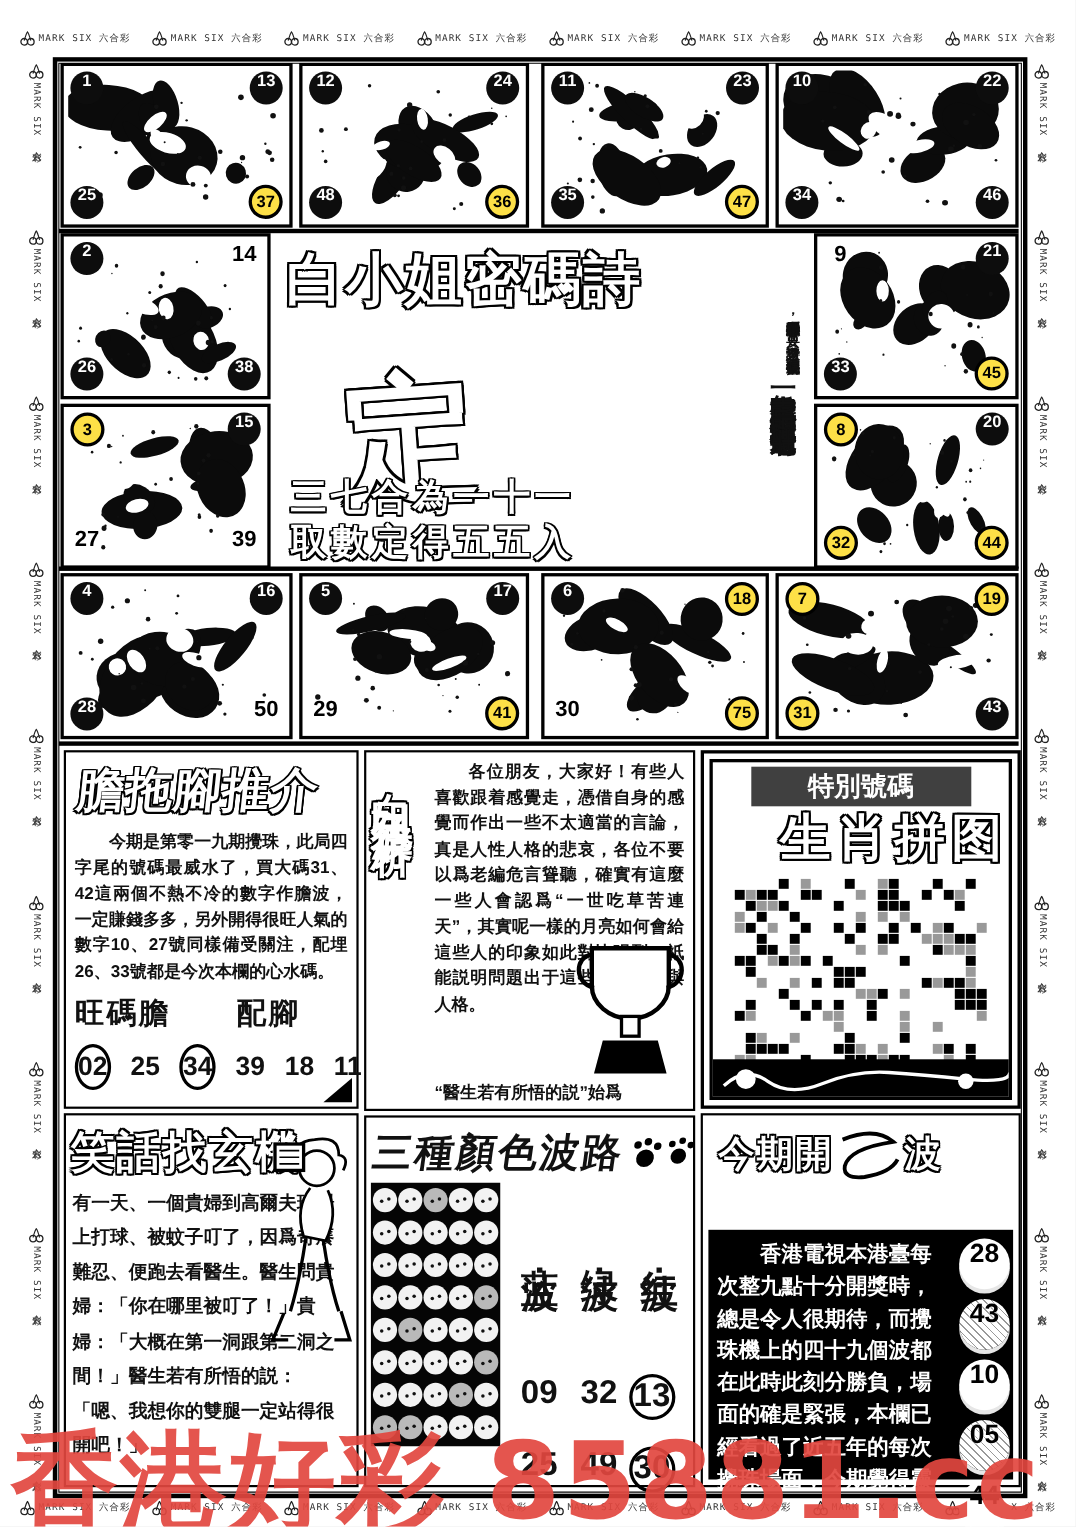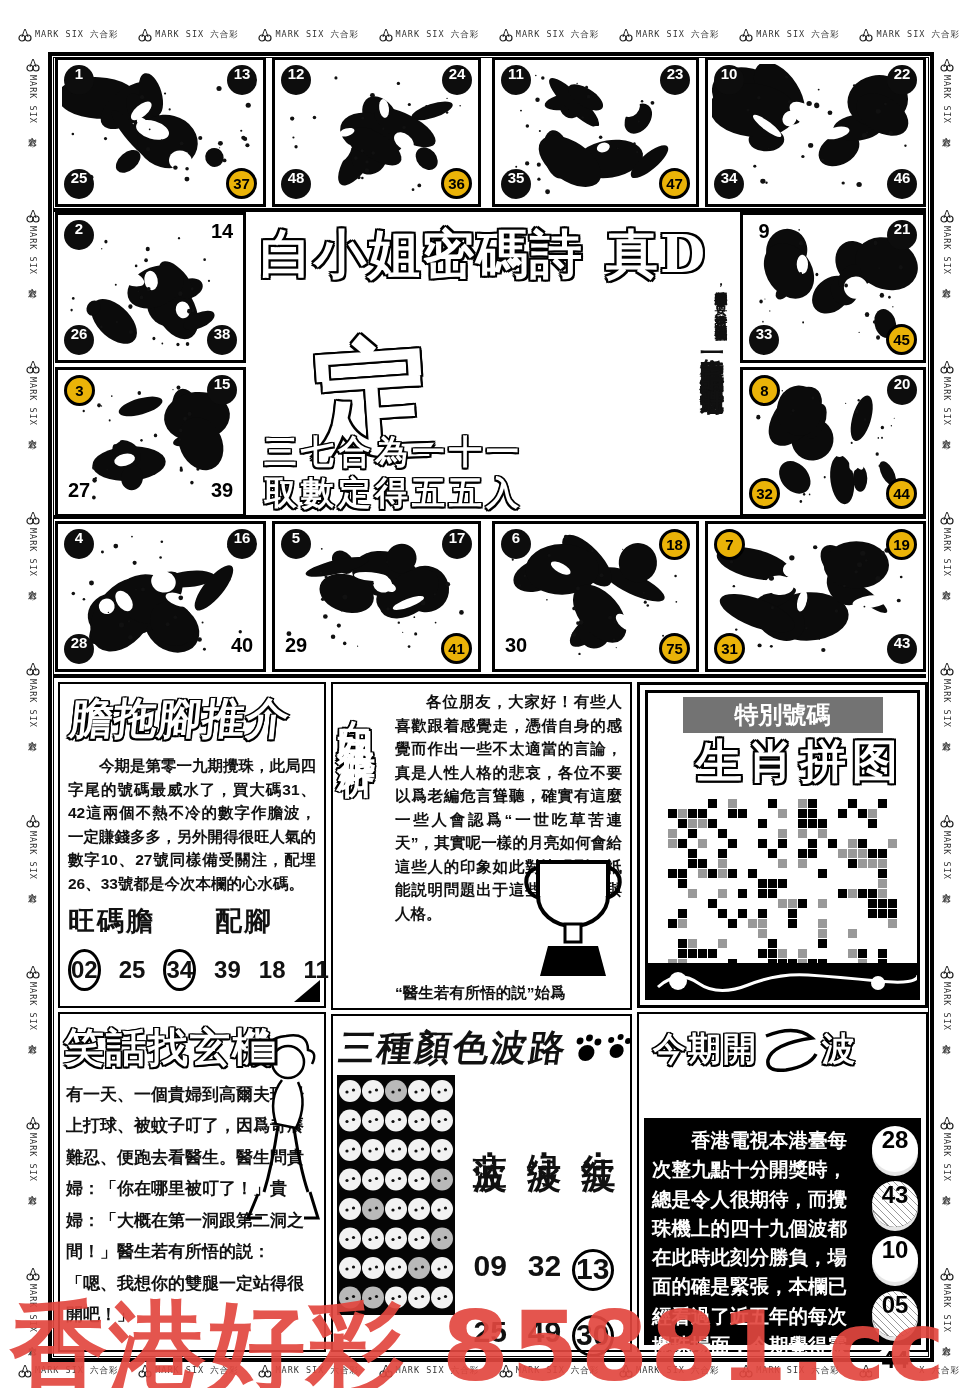--- a/index.html
+++ b/index.html
@@ -16,21 +16,21 @@
   .frame{position:absolute;left:48px;top:52px;width:878px;height:1302px;border:4px solid #000;
          box-shadow:inset 0 0 0 1px #fff, inset 0 0 0 2px #000;pointer-events:none;z-index:4;}
   .hrule{position:absolute;left:52px;width:874px;height:4px;background:#000;z-index:1;}
   
   .panel{position:absolute;background:#fff;border:3px solid #000;box-sizing:border-box;}
   .art{position:absolute;inset:4px;z-index:1;}
   .art svg{width:100%;height:100%;}
   .corner{position:absolute;z-index:3;width:30px;height:30px;line-height:30px;text-align:center;
           border-radius:50%;font:bold 15px "Liberation Sans",sans-serif;}
   .corner.filled{background:#0d0d0d;color:#fff;}
-  .corner.outlined{background:#eab308;color:#000;border:3px solid #000;width:25px;height:25px;line-height:25px;}
+  .corner.outlined{background:#fde047;color:#000;border:3px solid #000;width:25px;height:25px;line-height:25px;}
   .corner.plain{background:transparent;color:#000;font-size:20px;font-weight:bold;}
   .tl{top:5px;left:6px;} .tr{top:5px;right:6px;} .bl{bottom:5px;left:6px;} .br{bottom:5px;right:6px;}
   
   .hollow{color:#fff;text-shadow:-2px -2px 0 #000,2px -2px 0 #000,-2px 2px 0 #000,2px 2px 0 #000,
           0 -2px 0 #000,0 2px 0 #000,-2px 0 0 #000,2px 0 0 #000;}
   .hollow-thin{color:#fff;text-shadow:-1.5px -1.5px 0 #000,1.5px -1.5px 0 #000,-1.5px 1.5px 0 #000,
           1.5px 1.5px 0 #000,0 -1.5px 0 #000,0 1.5px 0 #000,-1.5px 0 0 #000,1.5px 0 0 #000;}
   
   #poemblock{position:absolute;left:250px;top:212px;width:486px;height:305px;background:#fff;}
   #poem-title{position:absolute;top:8px;left:10px;display:flex;gap:22px;align-items:flex-start;
@@ -56,23 +56,23 @@
   .fold{position:absolute;right:4px;bottom:4px;width:0;height:0;
      border-left:26px solid transparent;border-bottom:22px solid #000;}
   
   #sebo-title{position:absolute;left:4px;top:6px;writing-mode:vertical-rl;text-orientation:upright;
      font:bold 38px "DejaVu Serif",serif;line-height:1;letter-spacing:8px;}
   #sebo-main{margin-left:58px;padding:6px 8px 4px 4px;}
   #sebo-last{position:absolute;left:62px;bottom:4px;font:bold 15.5px "Liberation Sans",sans-serif;}
   #trophy{position:absolute;right:2px;bottom:24px;z-index:2;}
   
   #sx-inner{position:absolute;inset:5px;border:3px solid #000;}
-  #sx-head{margin:4px auto 0;width:200px;background:#737373;text-align:center;
+  #sx-head{margin:4px auto 0;width:200px;background:#404040;text-align:center;
      font:bold 24px "DejaVu Serif",serif;color:#fff;padding:2px 0;}
-  #sx-title{text-align:left;font:bold 46px "DejaVu Serif",serif;letter-spacing:6px;margin-top:-2px;padding-left:48px;}
+  #sx-title{text-align:right;font:bold 46px "DejaVu Serif",serif;letter-spacing:6px;margin-top:-2px;padding-left:48px;}
   #sx-pixels{display:block;margin:2px auto;}
   #sx-foot{position:absolute;left:0;right:0;bottom:0;height:34px;background:#000;}
   
   #joke-title{font:bold 40px "DejaVu Serif",serif;letter-spacing:2px;margin:6px 0 4px 4px;}
   #joke-body{font:17px "DejaVu Serif",serif;font-weight:bold;line-height:1.85;padding:0 6px;}
   #joke-fig{position:absolute;top:8px;right:2px;z-index:2;}
   
   #c3-title{font:bold 36px "DejaVu Serif",serif;transform:skewX(-8deg);letter-spacing:2px;
      margin:8px 0 2px 6px;white-space:nowrap;display:flex;align-items:center;gap:6px;}
   #c3-flex{display:flex;gap:8px;padding:0 4px;}
@@ -801,21 +801,21 @@
           <circle cx="11.484621800482273" cy="66.96536958497018" r="1.8" fill="#111"></circle>
           <circle cx="170.45406125020236" cy="52.931090684607625" r="0.8" fill="#111"></circle>
           <circle cx="119.31366137694567" cy="56.54702617973089" r="0.7" fill="#111"></circle>
           <circle cx="29.94542364962399" cy="56.17257505748421" r="2.5" fill="#111"></circle>
           <circle cx="68.00186465959996" cy="95.4262586934492" r="1.1" fill="#111"></circle>
           <circle cx="75.1665424881503" cy="63.03527427650988" r="0.9" fill="#111"></circle>
         </svg></div>
   <span class="corner tl filled">4</span>
   <span class="corner tr filled">16</span>
   <span class="corner bl filled">28</span>
-  <span class="corner br plain">40</span>
+  <span class="corner br plain">50</span>
 </div>
 <div class="panel" style="left:272px;top:521px;width:209px;height:151px">
   <div class="art"><svg viewBox="0 0 200 140" preserveAspectRatio="none">
           <ellipse cx="65.70957233896479" cy="34.907842725515366" rx="13.348044757265598" ry="9.812380580231547" fill="#0b0b0b" transform="rotate(50 65.70957233896479 34.907842725515366)"></ellipse>
           <ellipse cx="109.30664071347564" cy="47.501514088362455" rx="34.76050428766757" ry="23.359681793488562" fill="#0b0b0b" transform="rotate(12 109.30664071347564 47.501514088362455)"></ellipse>
           <ellipse cx="128.5492722177878" cy="71.69616559520364" rx="17.2440051198937" ry="22.363030440174043" fill="#0b0b0b" transform="rotate(50 128.5492722177878 71.69616559520364)"></ellipse>
           <ellipse cx="123.89569222228602" cy="70.94838283956051" rx="24.40198432886973" ry="17.5523664271459" fill="#0b0b0b" transform="rotate(-12 123.89569222228602 70.94838283956051)"></ellipse>
           <ellipse cx="69.39680912066251" cy="66.82881532236934" rx="28.5569302206859" ry="19.183370067737997" fill="#0b0b0b" transform="rotate(17 69.39680912066251 66.82881532236934)"></ellipse>
           <ellipse cx="59.64399553602561" cy="39.65526908636093" rx="33.232766300905496" ry="7.0385887385345995" fill="#0b0b0b" transform="rotate(-13 59.64399553602561 39.65526908636093)"></ellipse>
           <ellipse cx="150.32281847437844" cy="62.27248594164848" rx="23.637909137178212" ry="24.261604646220803" fill="#0b0b0b" transform="rotate(-59 150.32281847437844 62.27248594164848)"></ellipse>
@@ -948,21 +948,20 @@
         </svg></div>
   <span class="corner tl outlined">7</span>
   <span class="corner tr outlined">19</span>
   <span class="corner bl outlined">31</span>
   <span class="corner br filled">43</span>
 </div>
 
 <div id="poemblock">
   <div id="poem-title">
     <span class="hollow">白小姐密碼詩</span>
-    <span class="hollow">真D</span>
   </div>
   <div id="poem-bigchar" class="hollow">定</div>
   <div id="poem-cols">
     <div class="notecol">白小姐特別奉獻神童獻碼詩，只要</div>
     <div class="notecol">猜透詩意，便從圖中找到密碼。</div>
     <div class="poemline">一生昏庸無大志</div>
     <div class="poemline">馬行三步羊跟后</div>
     <div class="poemline">三十飄落五緊跟</div>
     <div class="poemline">七旬老翁身體壯</div>
   </div>

